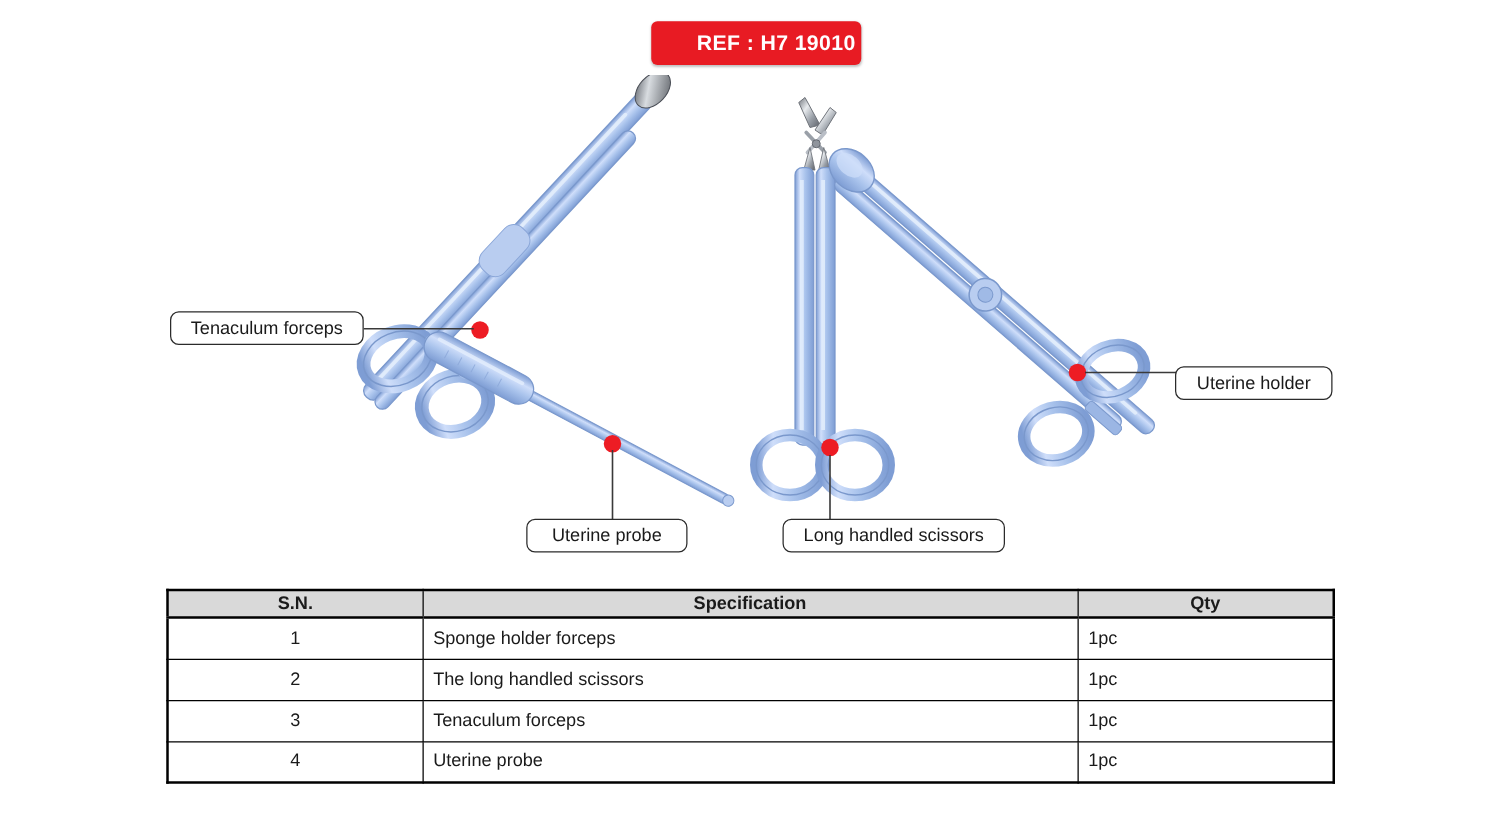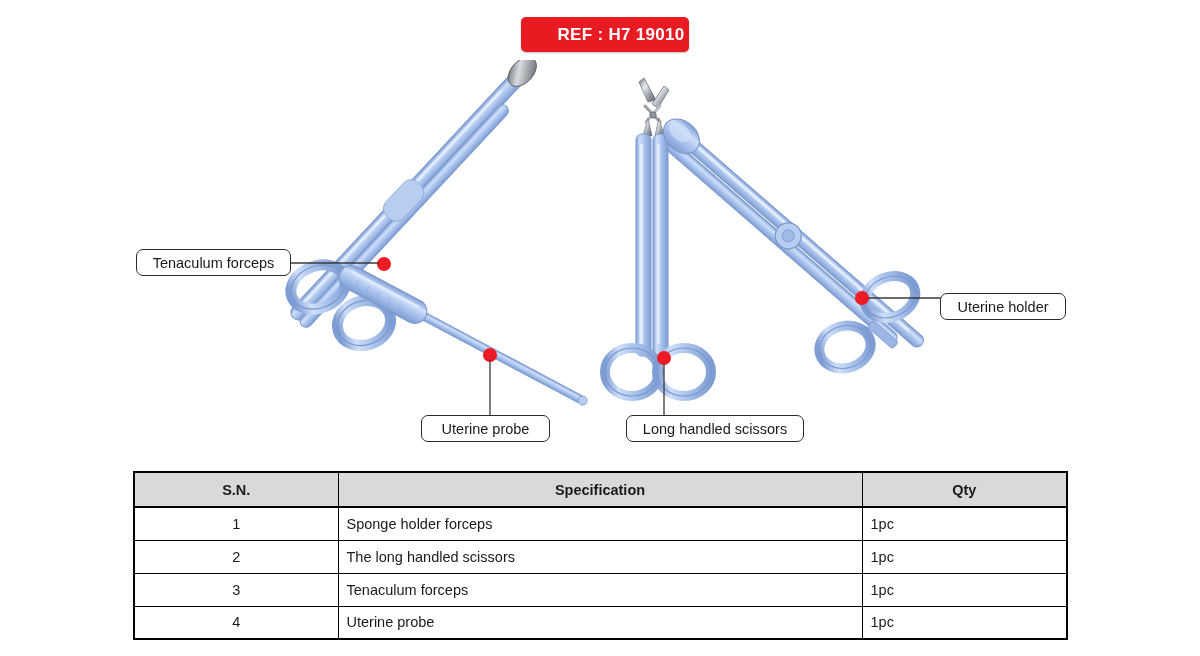--- a/index.html
+++ b/index.html
@@ -90,21 +90,21 @@
     height: 33px;
     font-size: 14.5px;
     padding: 0 8px;
     box-sizing: border-box;
   }
   table.spec-table thead th {
     background: #d9d9d9;
     font-weight: bold;
     text-align: center;
     border-bottom: 2px solid #000000;
-    height: 35px;
+    height: 22px;
   }
   table.spec-table td.col-sn  { text-align: center; }
   table.spec-table td.col-spec { text-align: left; }
   table.spec-table td.col-qty { text-align: left; }
   .col-w-sn   { width: 204px; }
   .col-w-spec { width: 524px; }
   .col-w-qty  { width: 205px; }
 </style>
 </head>
 <body>

